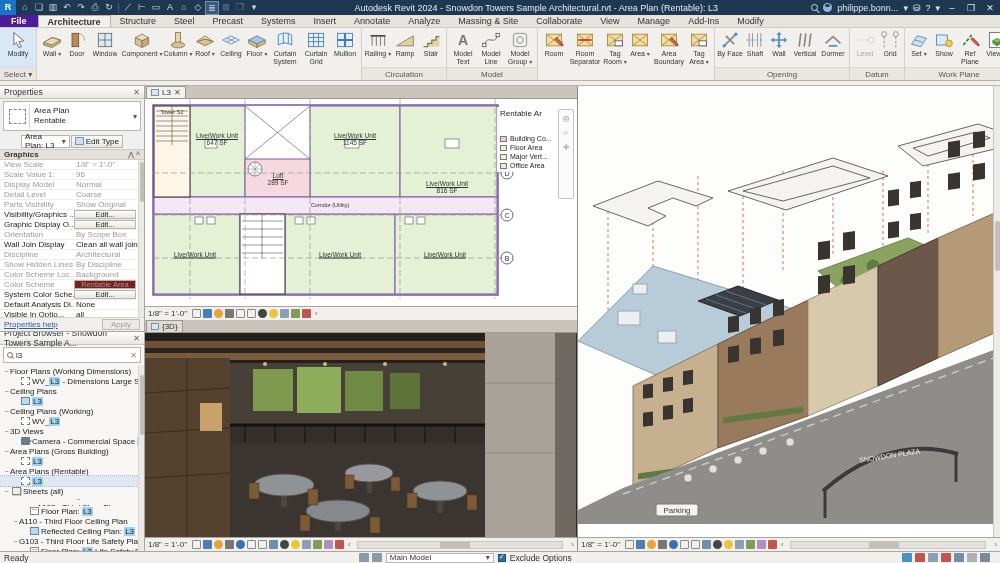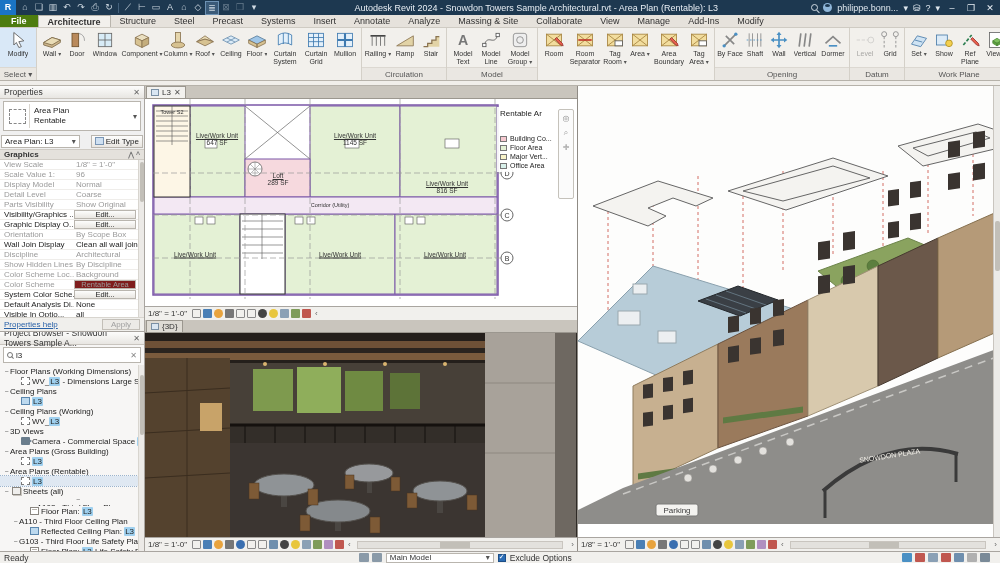--- a/index.html
+++ b/index.html
@@ -17,21 +17,21 @@
 .tbr{display:flex;align-items:center;gap:5px;padding-right:3px}
 .tbr .mag{width:7px;height:7px;border:1px solid #cfd9e2;border-radius:50%;position:relative;display:inline-block}
 .tbr .mag::after{content:'';position:absolute;width:4px;height:1px;background:#cfd9e2;right:-3px;bottom:-2px;transform:rotate(45deg)}
 .avatar{width:9px;height:9px;border-radius:50%;background:#8fb6d9;position:relative;display:inline-block}
 .avatar::after{content:'';position:absolute;left:2px;top:1px;width:5px;height:3px;border-radius:50%;background:#1d3850}
 .user{white-space:nowrap}
 .winbtn{width:14px;text-align:center;color:#e8eef4}
 
 .rtabs{height:13px;background:#e6e2dc;display:flex;align-items:stretch;font-size:9px;flex:0 0 13px;border-bottom:1px solid #cfcbc3}
 .rtab{padding:0 9px;line-height:13px;color:#333;cursor:default;white-space:nowrap}
-.rtab.file{background:#4d7c0f;color:#fff;font-weight:bold;padding:0 11px}
+.rtab.file{background:#4c1d95;color:#fff;font-weight:bold;padding:0 11px}
 .rtab.active{background:#f2f0ec;border:1px solid #b9b5ad;border-bottom:none;font-weight:bold}
 
 .ribbon{height:53px;background:#f2f0ec;display:flex;align-items:stretch;flex:0 0 53px;border-bottom:1px solid #b6b2aa;overflow:hidden}
 .rgroup{display:flex;flex-direction:column;border-right:1px solid #d4d0c8;flex:0 0 auto}
 .rgroup.hl .rbtns{background:#d9e8f7}
 .rbtns{height:39px;display:flex;align-items:stretch;padding:1px 2px 0 2px}
 .rbtn{width:30px;display:flex;flex-direction:column;align-items:center;cursor:default;overflow:hidden}
 .rbtn.disabled{opacity:.4;filter:grayscale(1)}
 .ric{width:20px;height:20px;flex:0 0 20px;margin-top:1px}
 .ric svg{width:20px;height:20px}
@@ -44,21 +44,21 @@
 .leftpanel{width:145px;flex:0 0 145px;display:flex;flex-direction:column;background:#f0f0f0;border-right:1px solid #a9a5a0}
 
 .props{height:246px;flex:0 0 246px;display:flex;flex-direction:column;border-bottom:1px solid #a9a5a0;font-size:8px;overflow:hidden}
 .palhead{height:13px;background:linear-gradient(#fcfcfb,#e8e6e2);border-bottom:1px solid #c9c5bf;display:flex;align-items:center;padding:0 4px;font-size:8.5px;color:#333}
 .palhead .x{margin-left:auto;color:#666;font-size:8px}
 .typesel{height:30px;background:#fff;border:1px solid #b9b5ae;margin:2px 3px;display:flex;align-items:center}
 .typico{width:26px;height:24px;border-right:1px solid #d9d5ce;margin-right:4px;position:relative}
 .typico::after{content:'';position:absolute;left:5px;top:5px;width:15px;height:13px;border:1px dashed #888}
 .typname{line-height:10px;font-size:8px;color:#222}
 .typcaret{margin-left:auto;padding:0 3px;color:#555}
-.instrow{height:16px;display:flex;align-items:center;padding:0 1px;gap:11px}
+.instrow{height:16px;display:flex;align-items:center;padding:0 21px;gap:1px}
 .instsel{flex:1;height:13px;background:#fff;border:1px solid #b9b5ae;display:flex;align-items:center;padding:0 3px;font-size:8px}
 .instsel .c{margin-left:auto;color:#555}
 .edittype{height:13px;border:1px solid #b9b5ae;background:linear-gradient(#fdfdfc,#e9e6e1);display:flex;align-items:center;padding:0 3px;gap:2px;font-size:8px}
 .etic{width:9px;height:8px;border:1px solid #7a96b5;background:#cfe0f1}
 .sechead{height:11px;background:#e4e1dc;border-top:1px solid #cfcbc4;border-bottom:1px solid #cfcbc4;display:flex;align-items:center;padding:0 4px;font-weight:bold;font-size:8px;color:#333}
 .sechead .pin{margin-left:auto;color:#777;font-size:7px}
 .prows{flex:1;overflow:hidden;background:#fff;position:relative}
 .prow{height:10px;display:flex;align-items:center;border-bottom:1px solid #efedea;padding-left:4px}
 .prow .pl{width:70px;flex:0 0 70px;white-space:nowrap;overflow:hidden;color:#222}
 .prow.ro .pl,.prow.ro .pv,.prow.btnro .pl{color:#9a9a9a}

